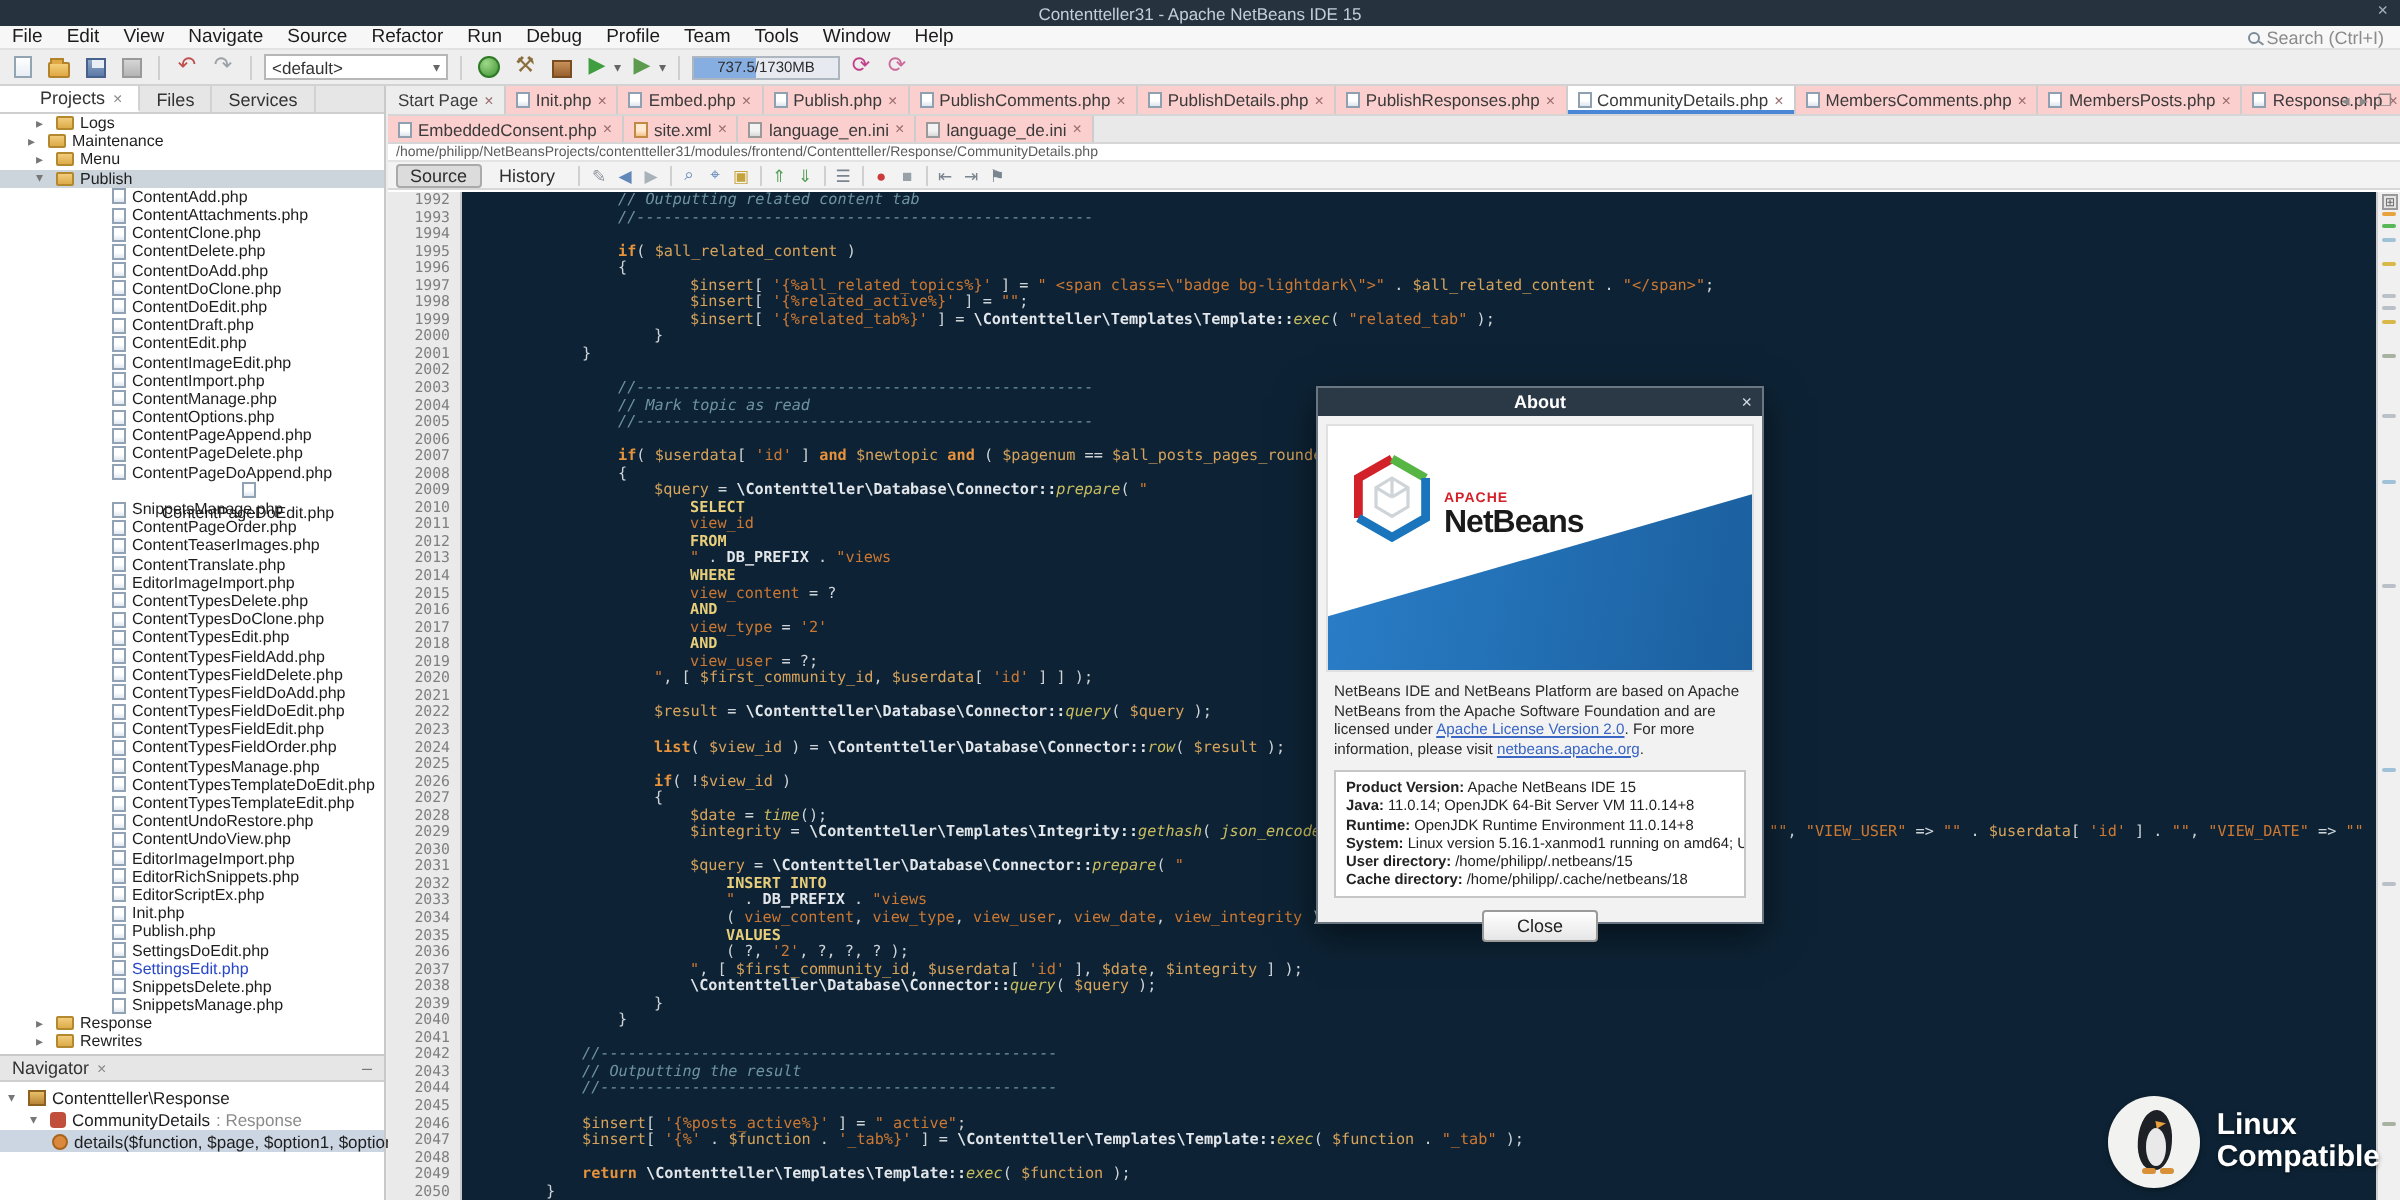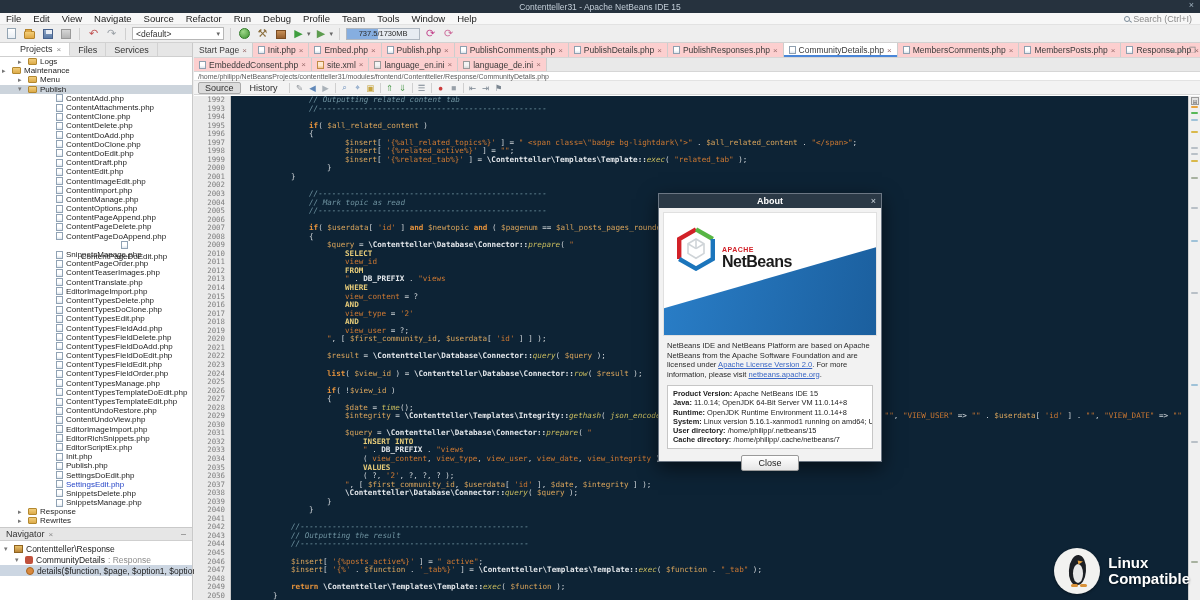--- a/index.html
+++ b/index.html
@@ -208,21 +208,21 @@
       <div class="ptab">
         <span>Services</span>
       </div>
     </div>
   <div id="projects-tree">
       <div class="trow" style="padding-left: 18px;">
         <span class="tarrow">▸</span>
         <span class="ic-folder"></span>
         <span class="tlabel">Logs</span>
       </div>
-      <div class="trow" style="padding-left: 2px;">
+      <div class="trow" style="padding-left: 14px;">
         <span class="tarrow">▸</span>
         <span class="ic-folder"></span>
         <span class="tlabel">Maintenance</span>
       </div>
       <div class="trow" style="padding-left: 18px;">
         <span class="tarrow">▸</span>
         <span class="ic-folder"></span>
         <span class="tlabel">Menu</span>
       </div>
       <div class="trow tsel" style="padding-left: 18px;">
@@ -730,21 +730,21 @@
   </div>
   <div id="about-para">
     <span>NetBeans IDE and NetBeans Platform are based on Apache NetBeans from the Apache Software Foundation and are licensed under </span><a href="#">Apache License Version 2.0</a><span>. For more information, please visit </span><a href="#">netbeans.apache.org</a><span>.</span>
   </div>
   <div id="about-info">
       <div class="inforow"><span class="ib">Product Version:</span><span class="iv"> Apache NetBeans IDE 15</span></div>
       <div class="inforow"><span class="ib">Java:</span><span class="iv"> 11.0.14; OpenJDK 64-Bit Server VM 11.0.14+8</span></div>
       <div class="inforow"><span class="ib">Runtime:</span><span class="iv"> OpenJDK Runtime Environment 11.0.14+8</span></div>
       <div class="inforow"><span class="ib">System:</span><span class="iv"> Linux version 5.16.1-xanmod1 running on amd64; UTF-8; en_US (</span></div>
       <div class="inforow"><span class="ib">User directory:</span><span class="iv"> /home/philipp/.netbeans/15</span></div>
-      <div class="inforow"><span class="ib">Cache directory:</span><span class="iv"> /home/philipp/.cache/netbeans/7</span></div>
+      <div class="inforow"><span class="ib">Cache directory:</span><span class="iv"> /home/philipp/.cache/netbeans/18</span></div>
     </div>
   <div id="about-footer">
     <button id="close-btn">Close</button>
   </div>
 </div>
 
 <div id="watermark">
   <div id="pengcircle">
     <div class="pbody"></div>
     <div class="pbelly"></div>

